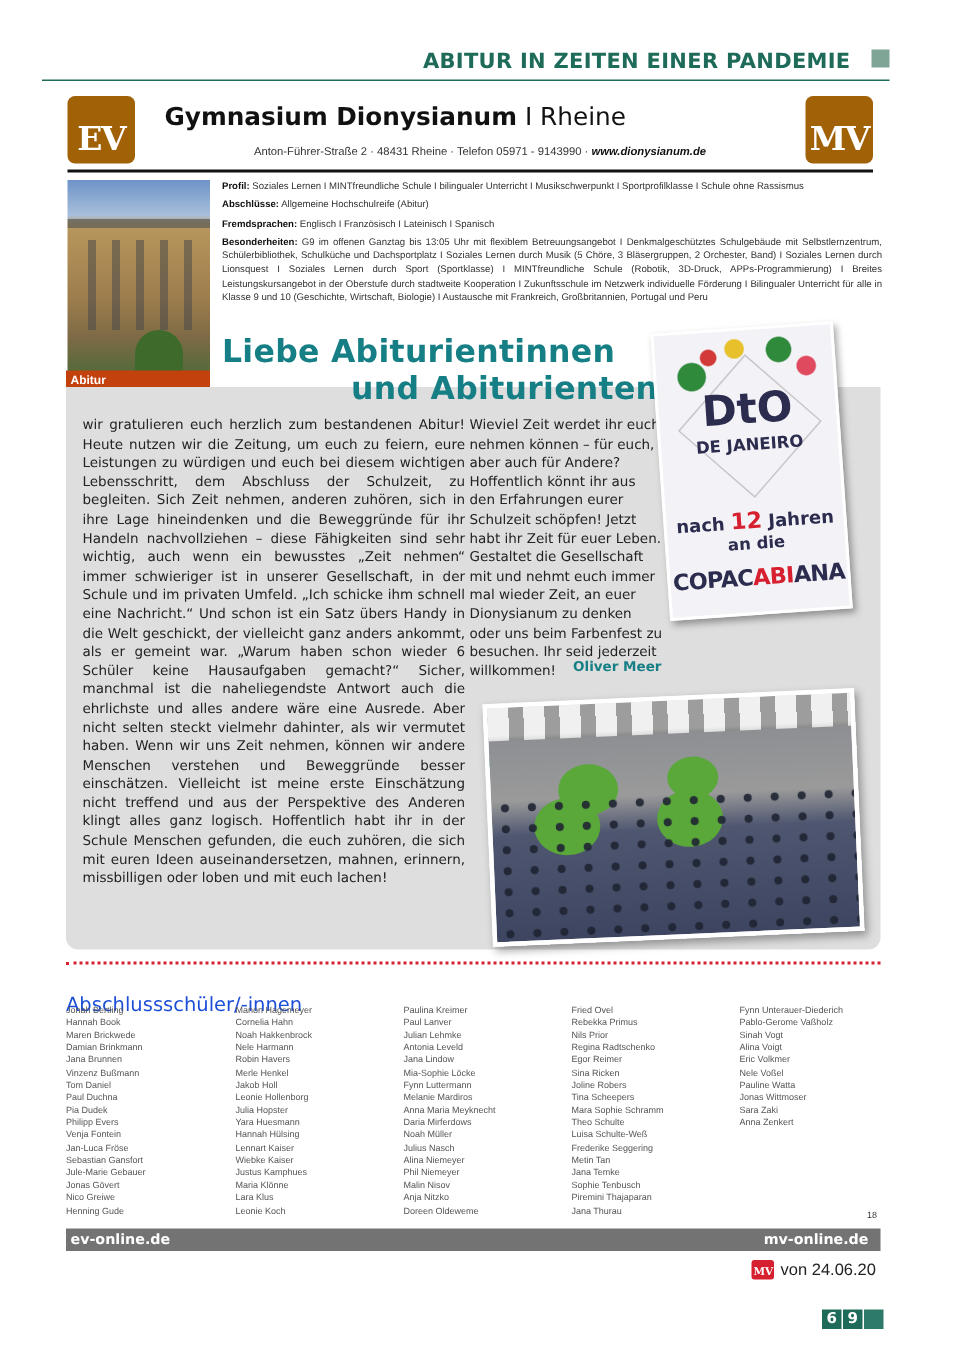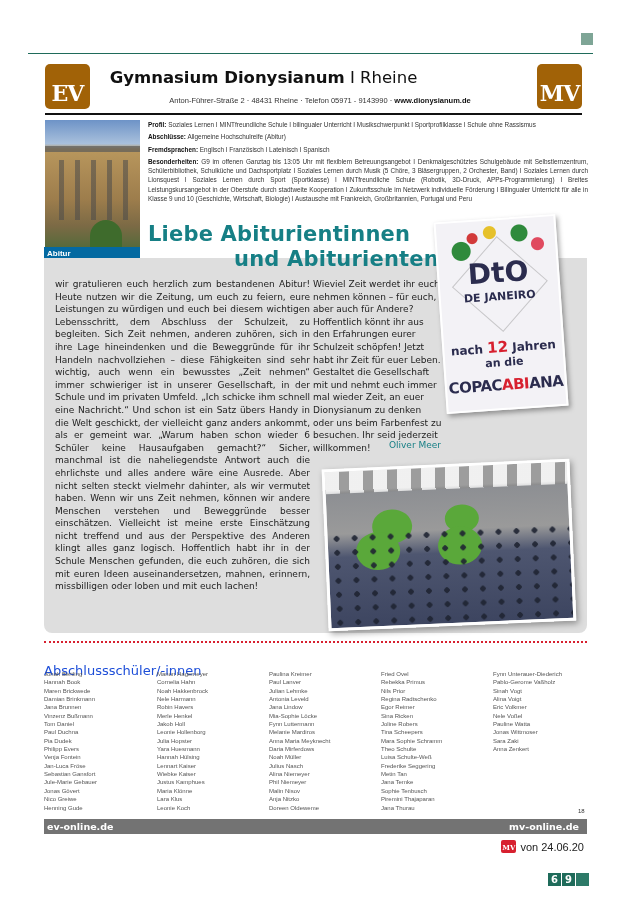--- a/index.html
+++ b/index.html
@@ -11,42 +11,42 @@
   .section-square { position: absolute; right: 0; top: 3px; width: 12px; height: 12px; background: #7ea596; }
 
   .logo { position: absolute; width: 45px; height: 45px; background: #a16207; border-radius: 5px; color: #fff; font-family: "DejaVu Serif", serif; font-weight: bold; font-size: 22px; display: flex; align-items: flex-end; justify-content: center; padding-bottom: 3px; letter-spacing: -1px; }
   .logo-ev { left: 45px; top: 64px; }
   .logo-mv { left: 537px; top: 64px; }
 
   .school-name { position: absolute; left: 0; width: 516px; top: 68px; text-align: center; font-family: "DejaVu Sans", sans-serif; font-size: 16.5px; color: #111; padding-left: 11px; }
   .school-name b { font-weight: bold; }
   .school-name .sep { font-weight: normal; }
   .school-address { position: absolute; left: 0; width: 640px; top: 96px; text-align: center; font-size: 7.5px; color: #333; }
-  .school-address .web { font-weight: bold; color: #111; }
+  .school-address .web { font-weight: bold; color: #111; font-style: italic; }
   .header-rule { position: absolute; left: 45px; top: 113px; width: 537px; height: 1.5px; background: #111; }
 
   .school-photo { position: absolute; left: 45px; top: 120px; width: 95px; height: 132px; overflow: hidden; background: linear-gradient(180deg, #6d93c7 0%, #a9c0dc 18%, #b9975d 22%, #9d7d4c 60%, #7c6a45 80%, #4e6a38 100%); }
   .photo-windows { position: absolute; left: 8px; top: 40px; width: 80px; height: 60px;
     background: repeating-linear-gradient(90deg, transparent 0 6px, #4a4a4a 6px 11px, transparent 11px 16px); opacity: 0.55; }
   .photo-roof { position: absolute; left: 0; top: 26px; width: 95px; height: 6px; background: #5a5a5a; opacity: 0.7; }
   .photo-bush { position: absolute; left: 45px; top: 100px; width: 32px; height: 32px; border-radius: 50% 50% 0 0; background: #3e6b2c; }
-  .abitur-tag { position: absolute; left: 44px; top: 247px; width: 96px; height: 13px; background: #0369a1; color: #fff; font-size: 8px; font-weight: bold; padding-left: 3px; line-height: 13px; }
+  .abitur-tag { position: absolute; left: 44px; top: 247px; width: 96px; height: 13px; background: #c2410c; color: #fff; font-size: 8px; font-weight: bold; padding-left: 3px; line-height: 13px; }
 
   .facts { position: absolute; left: 148px; top: 120px; width: 440px; font-size: 6.4px; line-height: 1.45; color: #333; }
   .facts p { margin-bottom: 3px; text-align: justify; }
   .facts b { color: #111; }
 
   .headline { position: absolute; font-family: "DejaVu Sans", sans-serif; font-weight: bold; color: #167f85; font-size: 21px; letter-spacing: 0.2px; }
   .headline-1 { left: 148px; top: 222px; }
   .headline-2 { left: 234px; top: 247px; }
 
   .letter-box { position: absolute; left: 44px; top: 258px; width: 543px; height: 375px; background: #dedede; border-radius: 0 0 8px 8px; }
   .letter-col1 { position: absolute; left: 55px; top: 278px; width: 255px; font-size: 9px; line-height: 12.6px; color: #222; text-align: justify; font-family: "DejaVu Sans", sans-serif; }
   .letter-col2 { position: absolute; left: 313px; top: 278px; width: 130px; font-size: 9px; line-height: 12.6px; color: #222; font-family: "DejaVu Sans", sans-serif; }
-  .signature { position: absolute; right: 199px; text-align: right; font-size: 9px; font-weight: normal; color: #167f85; font-family: "DejaVu Sans", sans-serif; }
+  .signature { position: absolute; right: 199px; text-align: right; font-size: 9px; font-weight: bold; color: #167f85; font-family: "DejaVu Sans", sans-serif; }
   .sig-1 { top: 440px; }
   .sig-2 { top: 479px; margin-top: 25px; }
 
   .banner-photo { position: absolute; left: 440px; top: 218px; width: 122px; height: 192px; transform: rotate(-4deg); background: #f3f2f6; box-shadow: 2px 3px 5px rgba(0,0,0,0.35); border: 2px solid #fff; overflow: hidden; }
   .banner-leaves { position: absolute; left: 0; top: 0; width: 100%; height: 48px;
     background: radial-gradient(circle at 20% 60%, #2f8a3c 0 9px, transparent 10px),
                 radial-gradient(circle at 45% 25%, #e6c12b 0 6px, transparent 7px),
                 radial-gradient(circle at 70% 30%, #2f8a3c 0 8px, transparent 9px),
                 radial-gradient(circle at 85% 55%, #e04a5f 0 6px, transparent 7px),
                 radial-gradient(circle at 30% 35%, #d23a3a 0 5px, transparent 6px); }
@@ -82,20 +82,21 @@
   .mini-logo { width: 15px; height: 13px; background: #d7202f; color: #fff; font-family: "DejaVu Serif", serif; font-weight: bold; font-size: 7px; border-radius: 2px; display: flex; align-items: flex-end; justify-content: center; padding-bottom: 1px; }
 
   .pager { position: absolute; left: 548px; top: 873px; display: flex; gap: 1px; }
   .pager div { width: 13px; height: 13px; background: #1f6b5a; color: #fff; font-weight: bold; font-size: 10px; line-height: 13px; text-align: center; font-family: "DejaVu Sans", sans-serif; }
   .pager .blank { background: #2d7a68; }
 </style>
 </head>
 <body>
 
 <div class="section-header">
+  <span class="section-title">ABITUR IN ZEITEN EINER PANDEMIE</span>
   <span class="section-square"></span>
 </div>
 
 <div class="logo logo-ev">EV</div>
 <div class="logo logo-mv">MV</div>
 
 <div class="school-name">
   <b>Gymnasium Dionysianum</b><span class="sep"> I </span><span>Rheine</span>
 </div>
 <div class="school-address">

